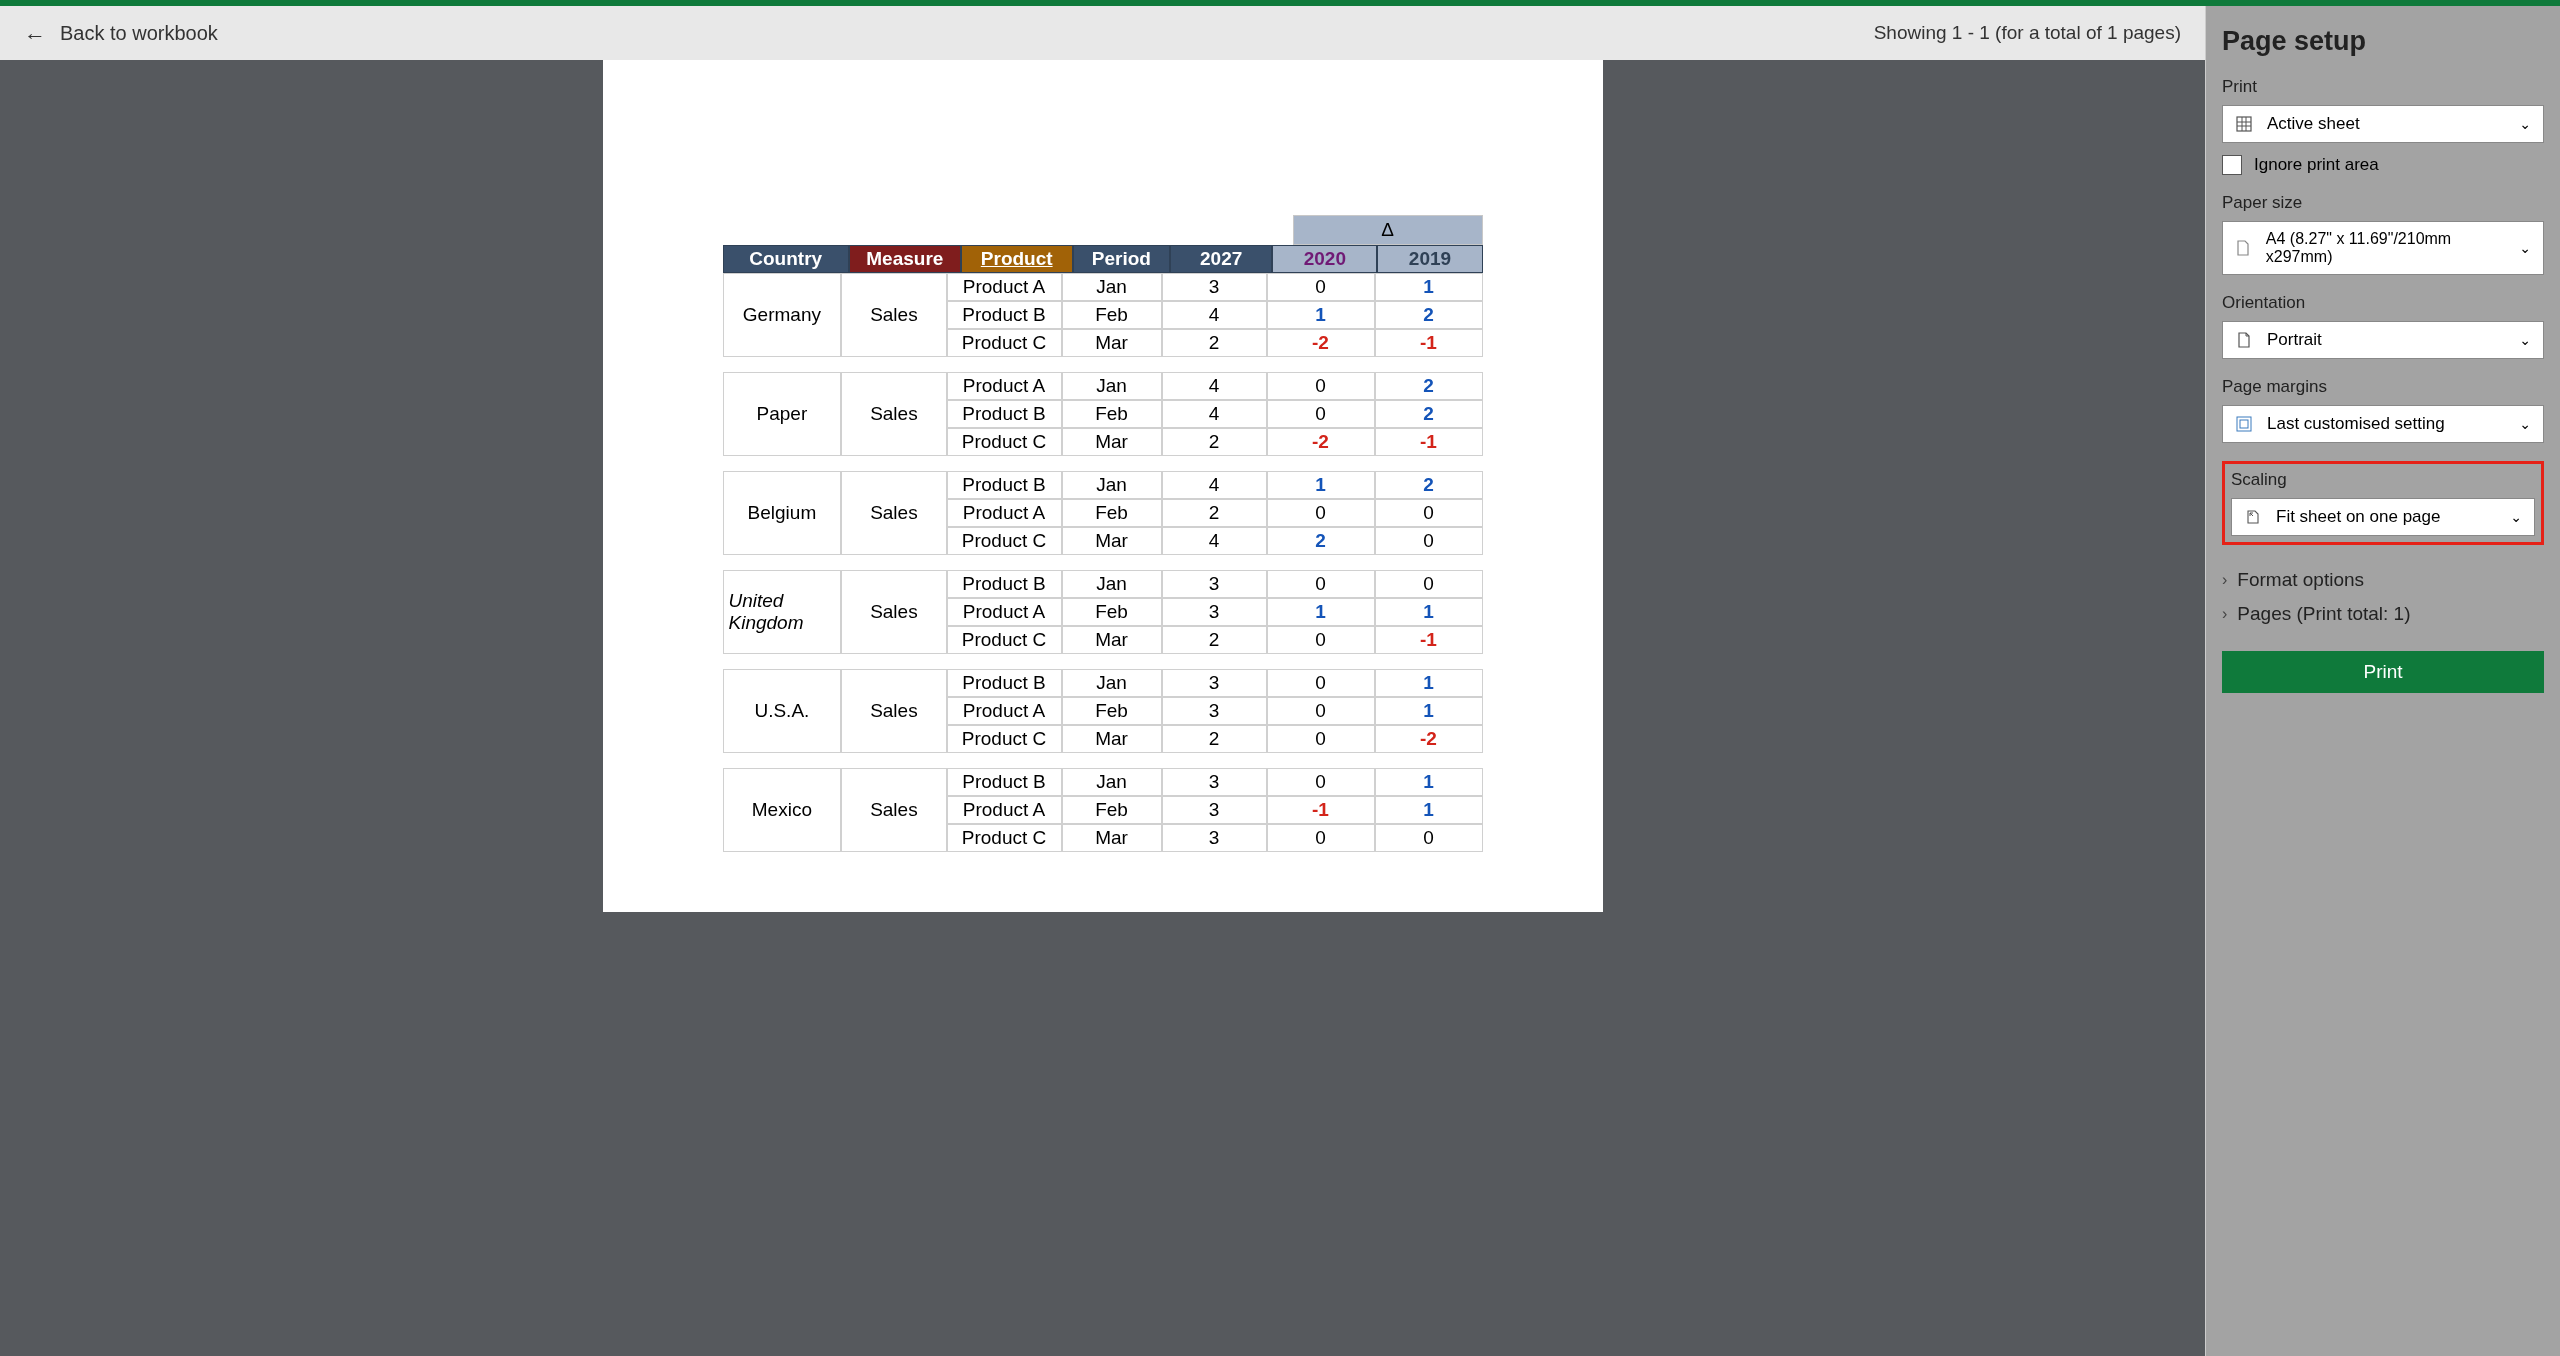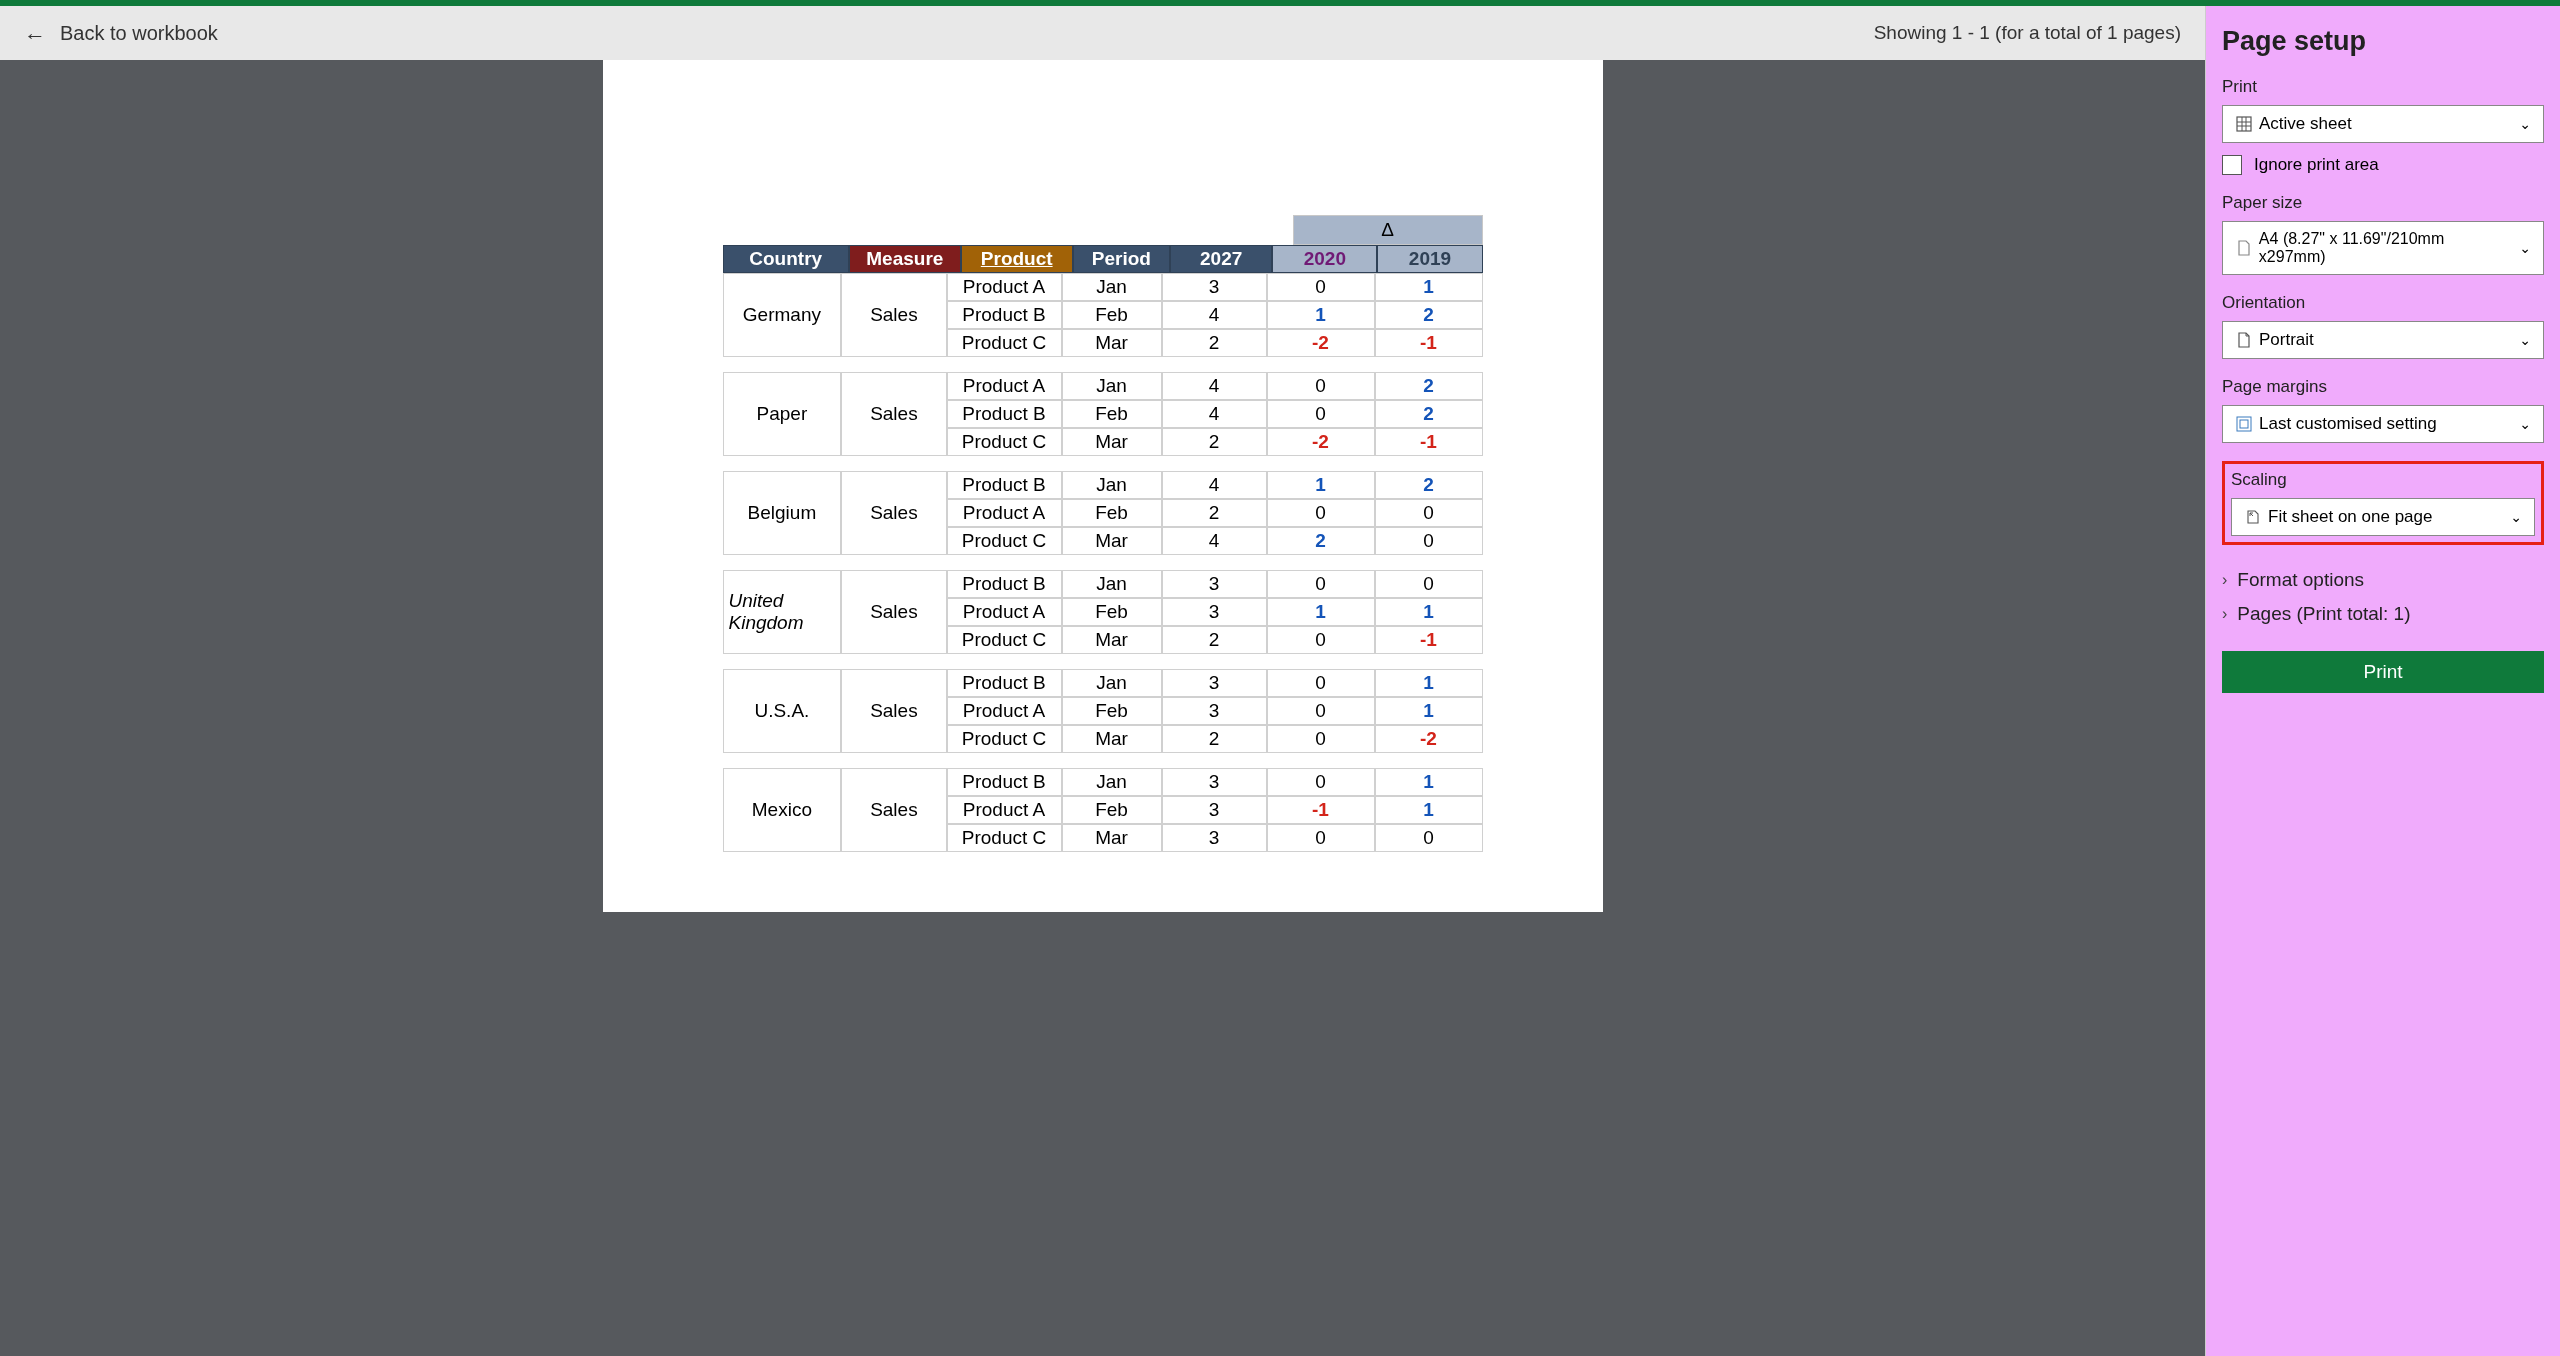--- a/index.html
+++ b/index.html
@@ -108,21 +108,21 @@
     .simple-row > div {
       border: 1px solid #d0d0d0;
       padding: 2px 10px;
       text-align: center;
       font-size: 19px;
     }
 
     
     .side-panel {
       width: 355px;
-      background: #f0abfc;
+      background: #a3a3a3;
       padding: 20px 16px;
       border-left: 1px solid #ccc;
       overflow-y: auto;
     }
     .panel-title {
       font-size: 27px;
       font-weight: 600;
       color: #222;
       margin-bottom: 20px;
     }
@@ -133,21 +133,21 @@
       font-size: 17px;
       color: #222;
       margin-bottom: 8px;
     }
     .select-box {
       background: #fff;
       border: 1px solid #888;
       padding: 8px 12px;
       display: flex;
       align-items: center;
-      gap: 6px;
+      gap: 14px;
       cursor: pointer;
       position: relative;
       font-size: 17px;
     }
     .select-box .chevron {
       margin-left: auto;
       font-size: 14px;
     }
     .select-icon {
       width: 18px;

